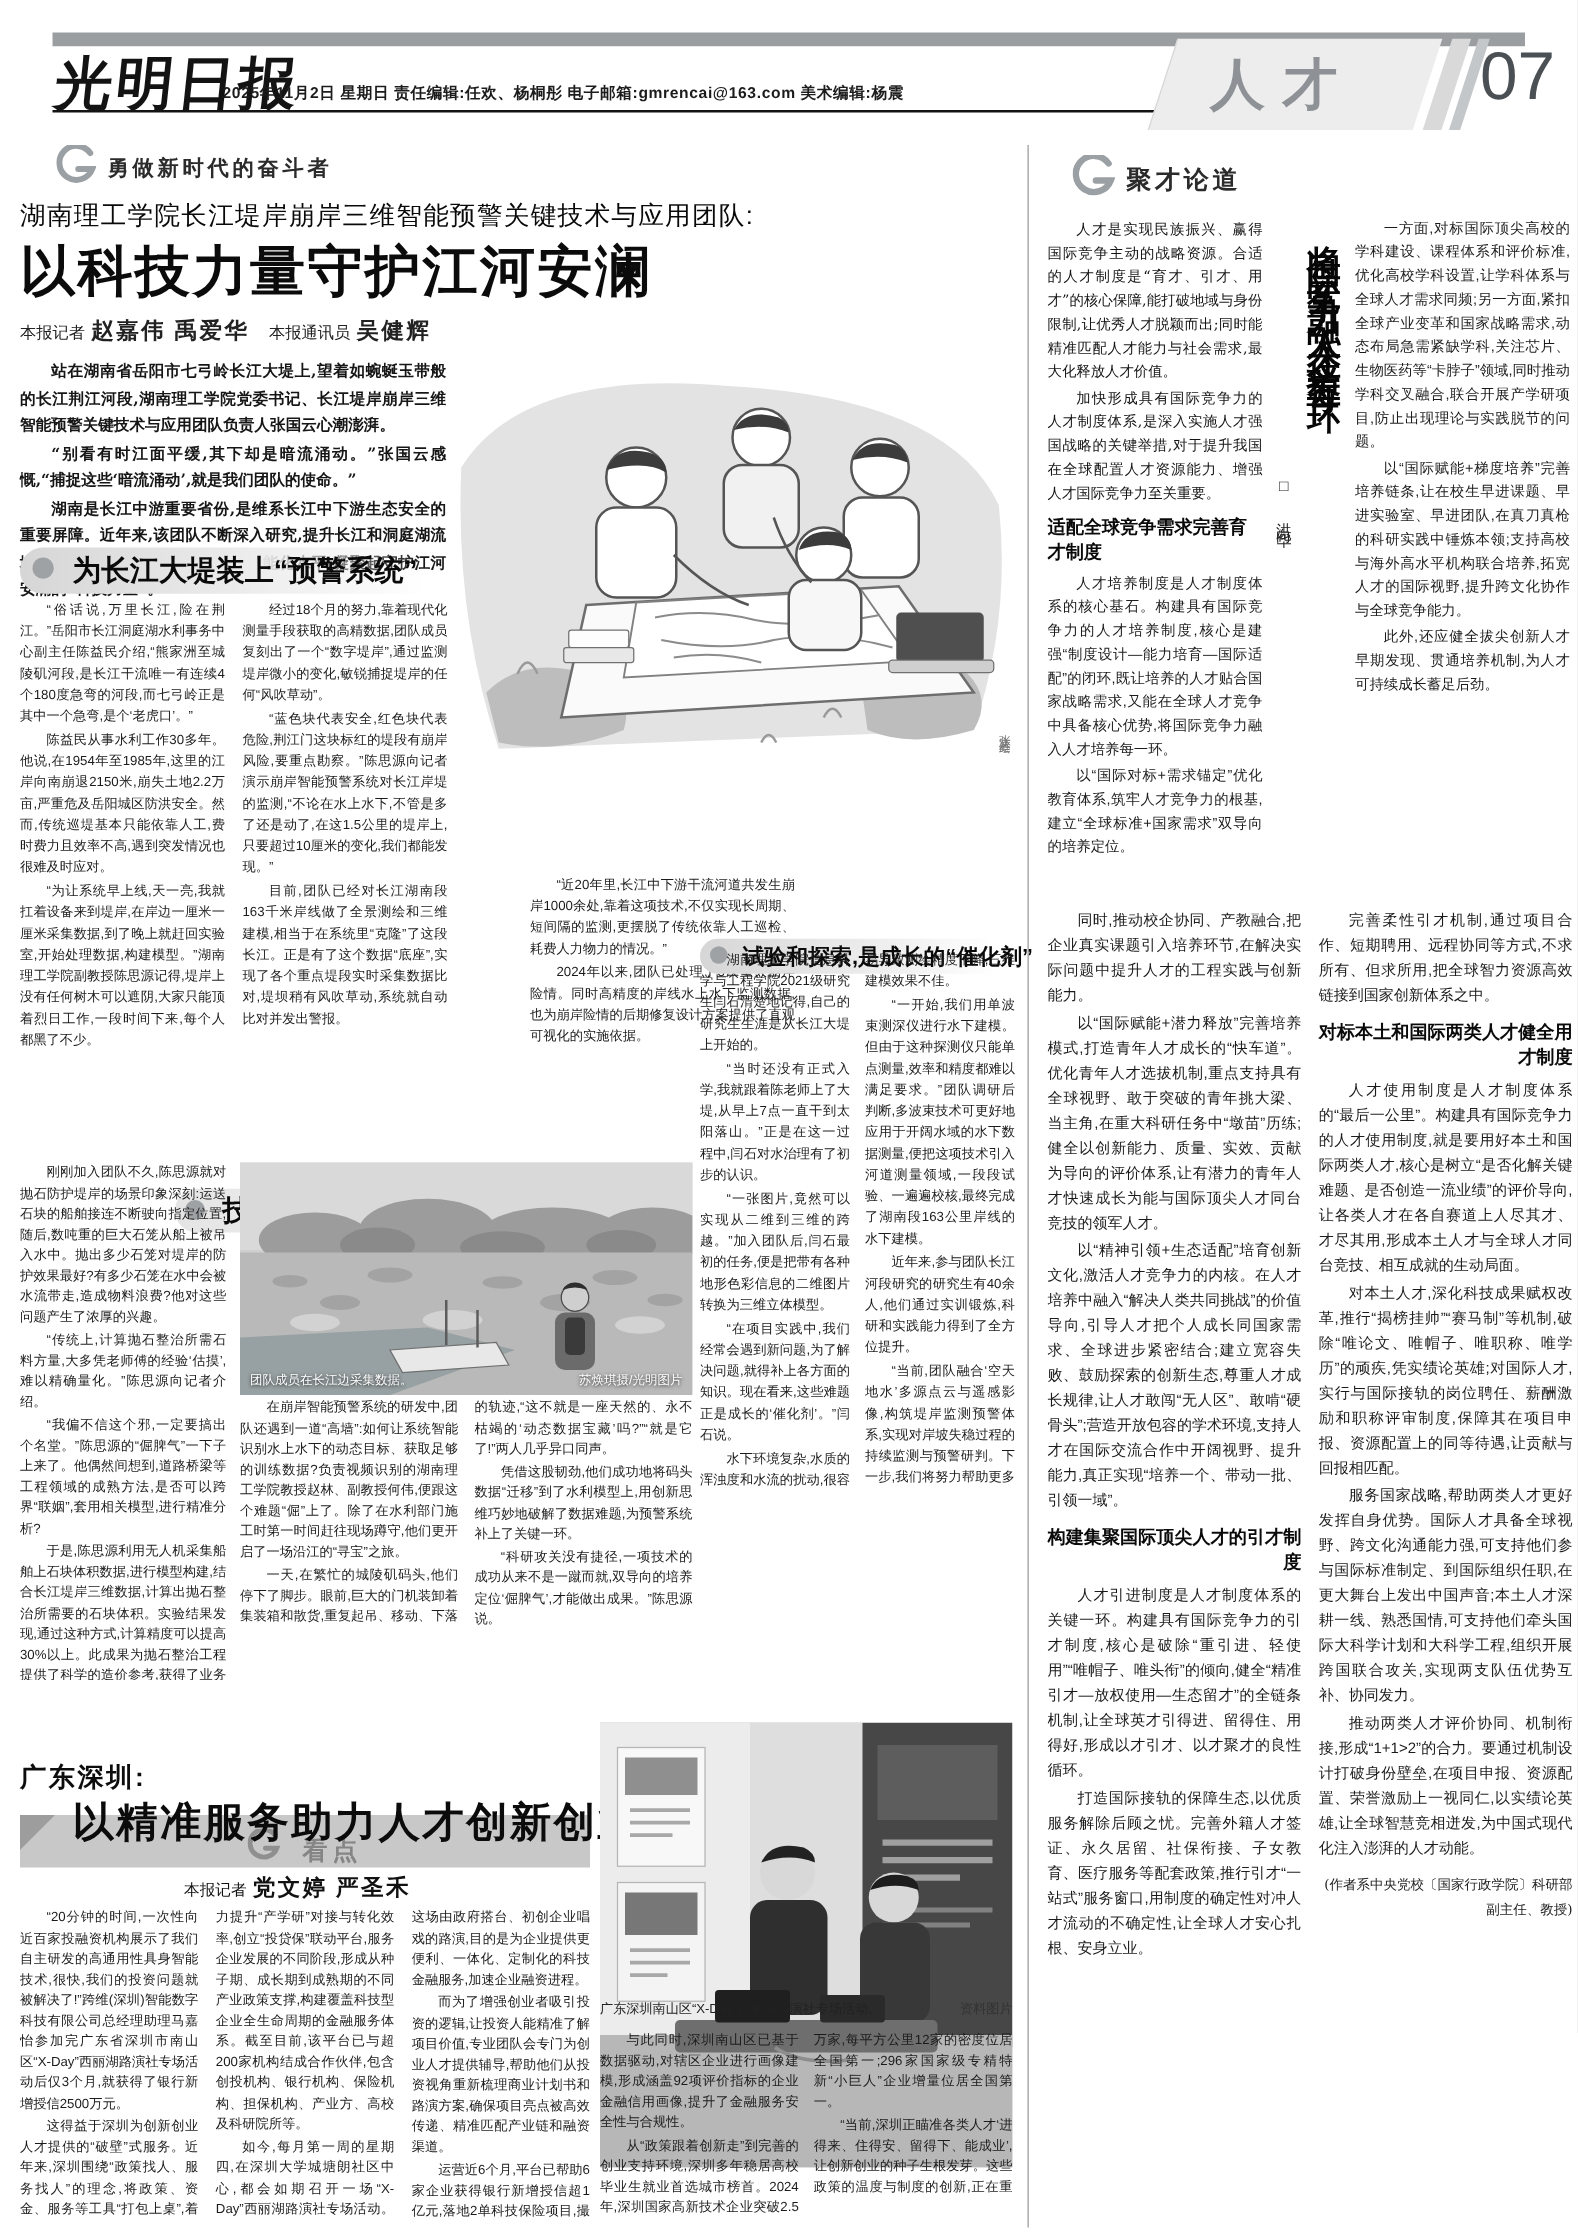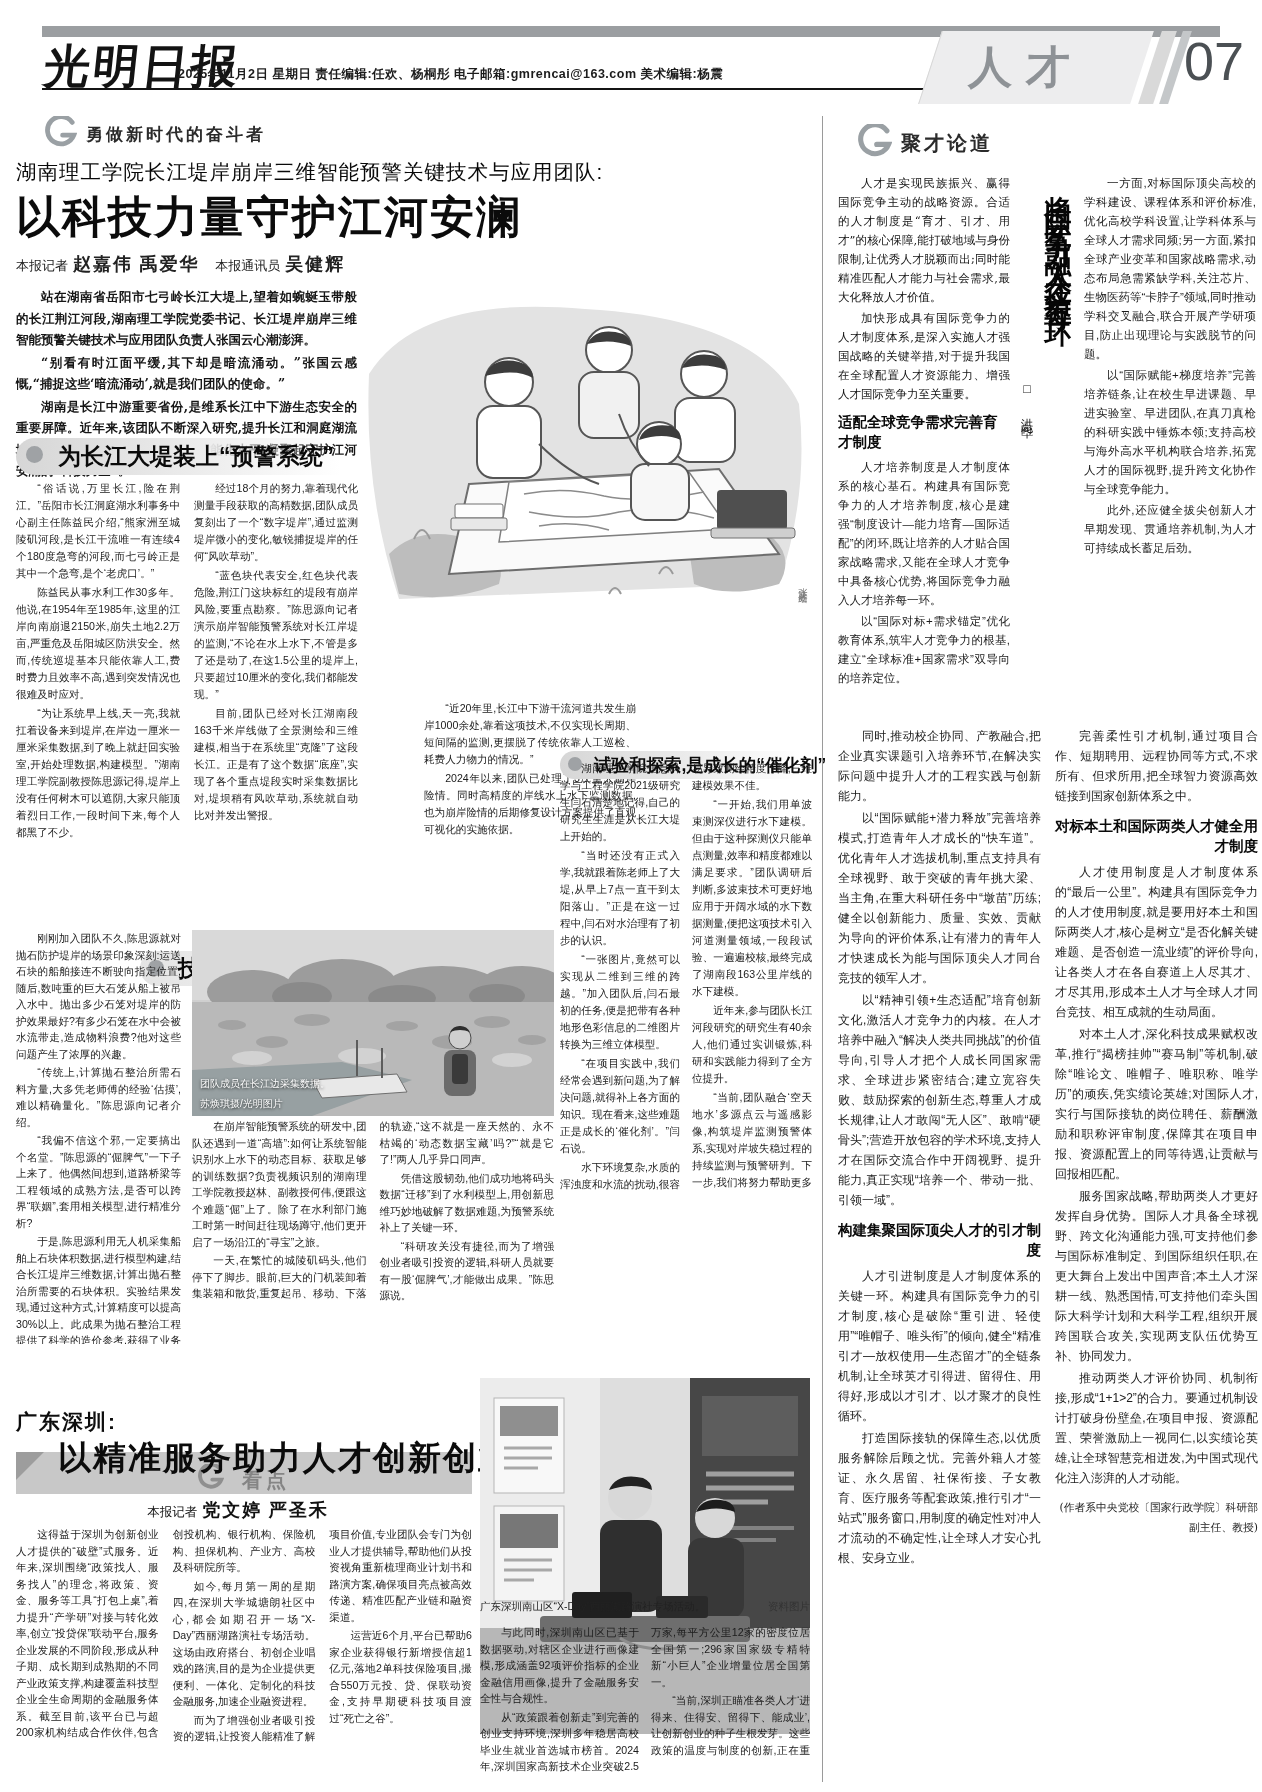--- a/index.html
+++ b/index.html
@@ -46,21 +46,21 @@
               background:linear-gradient(90deg,#e4e4e4 0%, rgba(255,255,255,0) 75%); }
   .sh-plain::before { width:16px; height:16px; left:8px; top:9px; }
 
   .bodycols { font-size:10.6px; line-height:17px; color:#1b1b1b; overflow:hidden; }
   .cols2 { column-count:2; column-gap:14px; }
   .cols3 { column-count:3; column-gap:14px; }
   .smalltxt { font-size:10.6px; line-height:16.5px; color:#1b1b1b; overflow:hidden; }
 
   .photobox { position:relative; background:#cfcfcf; overflow:hidden; }
   .photocap { position:absolute; left:8px; right:8px; bottom:5px; color:#fff; font-size:10px;
-              text-shadow:0 1px 3px rgba(0,0,0,.85); display:flex; justify-content:space-between; gap:6px;flex-direction:column; }
+              text-shadow:0 1px 3px rgba(0,0,0,.85); display:flex; justify-content:space-between; gap:6px; }
   .capline { display:flex; justify-content:space-between; font-size:10.5px; color:#222; }
   .capcredit { color:#333; white-space:nowrap; }
 
   
   .kdband { position:relative; background:#c8c8c8; display:flex; align-items:flex-end; justify-content:center; gap:18px; }
   .kdband::before { content:""; position:absolute; left:0; top:0;
                     border-top:28px solid #9d9d9d; border-right:28px solid transparent; }
   .kdlabel { font-size:20px; font-weight:bold; color:#858585; letter-spacing:4px; }
   .kdkicker { font-size:21px; font-weight:bold; color:#0d0d0d; letter-spacing:2px; }
   .kdtitle { font-family:"DejaVu Serif", serif; font-size:33px; font-weight:bold; letter-spacing:2px; color:#0b0b0b; }
@@ -223,38 +223,39 @@
       </svg>
       <div class="photocap">
         <span>团队成员在长江边采集数据。</span>
         <span>苏焕琪摄/光明图片</span>
       </div>
     </div>
     <div class="smalltxt cols2" style="margin-top:2px;width:362px;height:218px;column-gap:13px;">
         <p class="para">在崩岸智能预警系统的研发中,团队还遇到一道“高墙”:如何让系统智能识别水上水下的动态目标、获取足够的训练数据?负责视频识别的湖南理工学院教授赵林、副教授何伟,便跟这个难题“倔”上了。除了在水利部门施工时第一时间赶往现场蹲守,他们更开启了一场沿江的“寻宝”之旅。</p>
         <p class="para">一天,在繁忙的城陵矶码头,他们停下了脚步。眼前,巨大的门机装卸着集装箱和散货,重复起吊、移动、下落的轨迹,“这不就是一座天然的、永不枯竭的‘动态数据宝藏’吗?”“就是它了!”两人几乎异口同声。</p>
         <p class="para">凭借这股韧劲,他们成功地将码头数据“迁移”到了水利模型上,用创新思维巧妙地破解了数据难题,为预警系统补上了关键一环。</p>
-        <p class="para">“科研攻关没有捷径,而为了增强创业者吸引投资的逻辑,科研人员就要有一股‘倔脾气’,才能做出成果。”陈思源说。</p>
+        <p class="para">“科研攻关没有捷径,一项技术的成功从来不是一蹴而就,双导向的培养定位‘倔脾气’,才能做出成果。”陈思源说。</p>
       </div>
   </div>
 
   <div class="abs kdband" style="left:16px;top:1352px;width:456px;height:42px;">
     <span class="gmark">
       <svg width="26" height="26" viewBox="0 0 40 40">
           <path d="M34 8 A17 17 0 1 0 36 24 L22 24" fill="none" stroke="#8f8f8f" stroke-width="6" stroke-linecap="round"></path>
         </svg>
     </span>
     <span class="kdlabel">看点</span>
   </div>
   <div class="abs kdkicker" style="left:16px;top:1408px;">广东深圳:</div>
   <div class="abs kdtitle" style="left:58px;top:1436px;">以精准服务助力人才创新创业</div>
   <div class="abs kdbyline" style="left:16px;top:1498px;width:456px;">
     <span>本报记者</span><span class="bname">党文婷  严圣禾</span>
   </div>
   <div class="abs smalltxt cols3" style="left:16px;top:1526px;width:456px;height:256px;">
+      <p class="para">“20分钟的时间,一次性向近百家投融资机构展示了我们自主研发的高通用性具身智能技术,很快,我们的投资问题就被解决了!”跨维(深圳)智能数字科技有限公司总经理助理马嘉怡参加完广东省深圳市南山区“X-Day”西丽湖路演社专场活动后仅3个月,就获得了银行新增授信2500万元。</p>
       <p class="para">这得益于深圳为创新创业人才提供的“破壁”式服务。近年来,深圳围绕“政策找人、服务找人”的理念,将政策、资金、服务等工具“打包上桌”,着力提升“产学研”对接与转化效率,创立“投贷保”联动平台,服务企业发展的不同阶段,形成从种子期、成长期到成熟期的不同产业政策支撑,构建覆盖科技型企业全生命周期的金融服务体系。截至目前,该平台已与超200家机构结成合作伙伴,包含创投机构、银行机构、保险机构、担保机构、产业方、高校及科研院所等。</p>
       <p class="para">如今,每月第一周的星期四,在深圳大学城塘朗社区中心,都会如期召开一场“X-Day”西丽湖路演社专场活动。这场由政府搭台、初创企业唱戏的路演,目的是为企业提供更便利、一体化、定制化的科技金融服务,加速企业融资进程。</p>
       <p class="para">而为了增强创业者吸引投资的逻辑,让投资人能精准了解项目价值,专业团队会专门为创业人才提供辅导,帮助他们从投资视角重新梳理商业计划书和路演方案,确保项目亮点被高效传递、精准匹配产业链和融资渠道。</p>
       <p class="para">运营近6个月,平台已帮助6家企业获得银行新增授信超1亿元,落地2单科技保险项目,撮合550万元投、贷、保联动资金,支持早期硬科技项目渡过“死亡之谷”。</p>
     </div>
 
   <div class="abs photobox" style="left:480px;top:1236px;width:330px;height:356px;">
     <svg width="330" height="356" viewBox="0 0 330 356">
       <rect width="330" height="356" fill="#dedede"></rect>
       <rect x="0" y="0" width="120" height="250" fill="#ececec"></rect>

